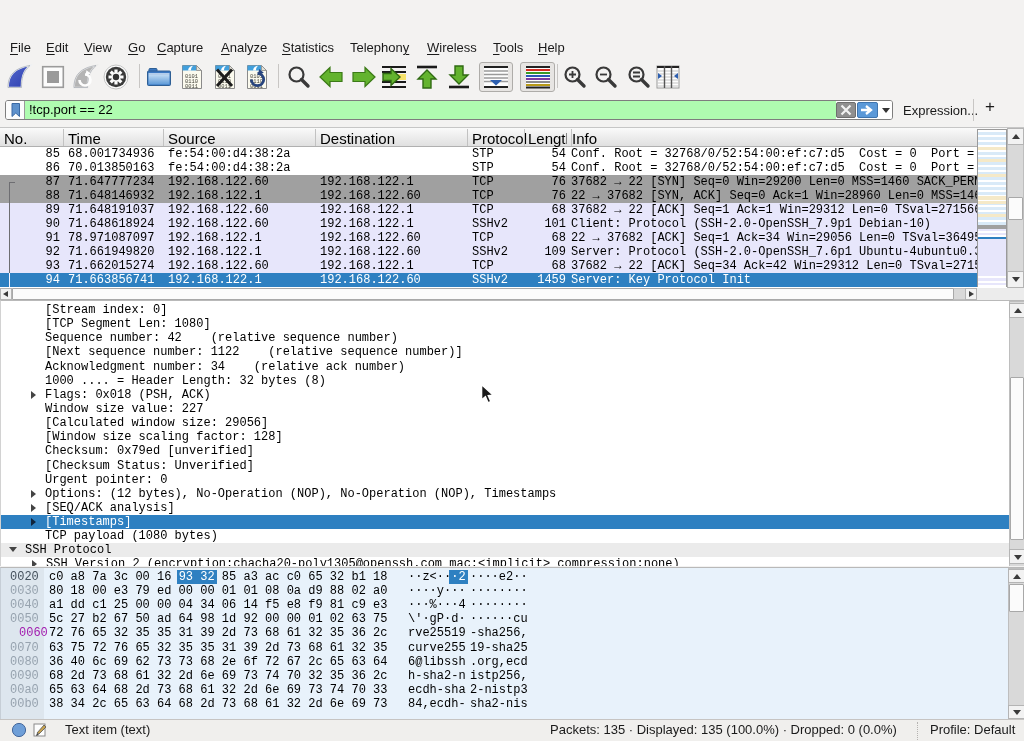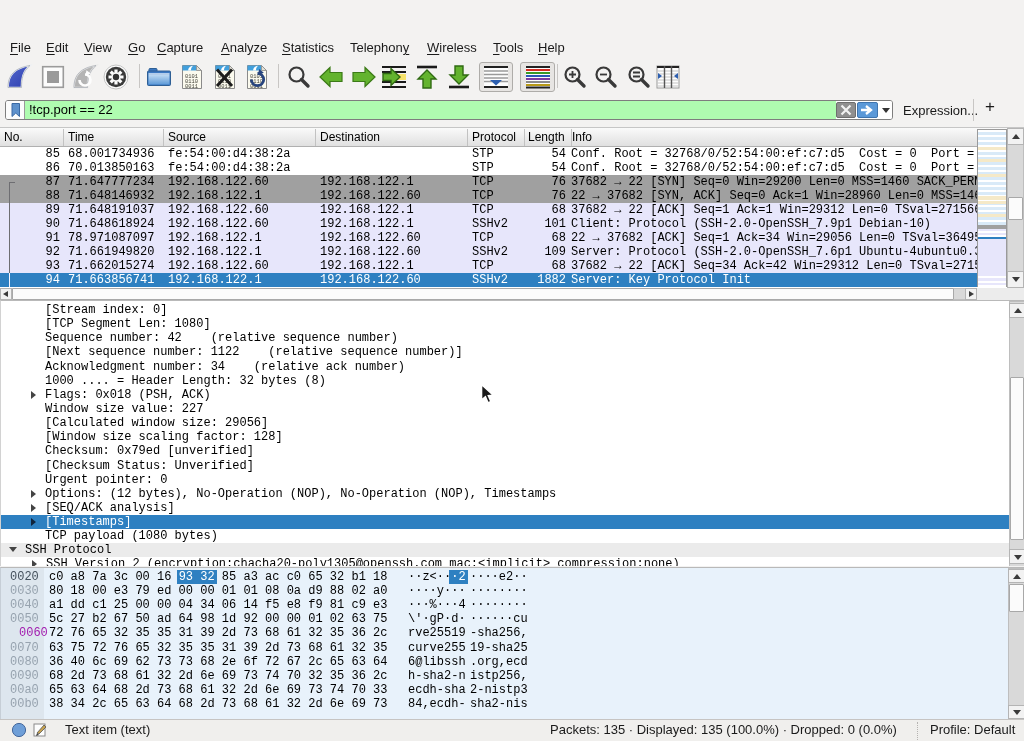--- a/index.html
+++ b/index.html
@@ -28,21 +28,21 @@
 #ffield{position:absolute;left:5px;top:6px;width:888px;height:20px;background:#ffffff;
  border:1px solid #7e7e7e;border-radius:3px;overflow:hidden;}
 #fbook{position:absolute;left:0;top:0;width:19px;height:18px;background:#fcfcfc;border-right:1px solid #9a9a9a;}
 #ftext{position:absolute;left:23px;top:1px;font-size:13px;color:#000;}
 #fexpr{position:absolute;left:903px;top:9px;font-size:13px;color:#1a1a1a;}
 #fsep{position:absolute;left:973px;top:5px;width:1px;height:22px;background:#c8c6c4;}
 #fplus{position:absolute;left:985px;top:3px;font-size:17px;color:#1a1a1a;}
 
 #plist{left:0;top:127px;width:1024px;height:172px;background:#fff;border-top:1px solid #c6c6c6;}
 #phead{position:absolute;left:0;top:0;width:1024px;height:19px;
- background:linear-gradient(#fafafa,#e0e0e0);border-bottom:1px solid #b0b0b0;font-size:12px;color:#000;}
+ background:linear-gradient(#fafafa,#e0e0e0);border-bottom:1px solid #b0b0b0;font-size:15px;color:#000;}
 #phead span{position:absolute;top:2px;}
 #phead i{position:absolute;top:1px;width:1px;height:17px;background:#c2c2c2;font-style:normal;}
 .prow{position:absolute;left:0;width:977px;height:14px;overflow:hidden;}
 .prow span{position:absolute;top:0;}
 .pn{width:60px;text-align:right;left:0;}
 .pln{width:60px;text-align:right;left:506px;}
 
 .sbtn{position:absolute;background:#f2f2f2;border:1px solid #b4b4b4;}
 .strough{position:absolute;background:#d9d9d9;border:1px solid #bebebe;}
 .sthumb{position:absolute;background:#fbfbfb;border:1px solid #a8a8a8;border-radius:1px;}
@@ -274,21 +274,21 @@
 <div id="prows" class="mono">
 <div class="prow" style="top:19px;background:#fff"><span class="pn">85</span><span style="left:68px">68.001734936</span><span style="left:168px">fe:54:00:d4:38:2a</span><span style="left:472px">STP</span><span class="pln">54</span><span style="left:571px">Conf. Root = 32768/0/52:54:00:ef:c7:d5  Cost = 0  Port = 0x8005</span></div>
 <div class="prow" style="top:33px;background:#fff"><span class="pn">86</span><span style="left:68px">70.013850163</span><span style="left:168px">fe:54:00:d4:38:2a</span><span style="left:472px">STP</span><span class="pln">54</span><span style="left:571px">Conf. Root = 32768/0/52:54:00:ef:c7:d5  Cost = 0  Port = 0x8005</span></div>
 <div class="prow" style="top:47px;background:#a0a0a0"><span class="pn">87</span><span style="left:68px">71.647777234</span><span style="left:168px">192.168.122.60</span><span style="left:320px">192.168.122.1</span><span style="left:472px">TCP</span><span class="pln">76</span><span style="left:571px">37682 → 22 [SYN] Seq=0 Win=29200 Len=0 MSS=1460 SACK_PERM=1 TSval=2715660498</span></div>
 <div class="prow" style="top:61px;background:#a0a0a0"><span class="pn">88</span><span style="left:68px">71.648146932</span><span style="left:168px">192.168.122.1</span><span style="left:320px">192.168.122.60</span><span style="left:472px">TCP</span><span class="pln">76</span><span style="left:571px">22 → 37682 [SYN, ACK] Seq=0 Ack=1 Win=28960 Len=0 MSS=1460 SACK_PERM=1 TSv</span></div>
 <div class="prow" style="top:75px;background:#e7e6fb"><span class="pn">89</span><span style="left:68px">71.648191037</span><span style="left:168px">192.168.122.60</span><span style="left:320px">192.168.122.1</span><span style="left:472px">TCP</span><span class="pln">68</span><span style="left:571px">37682 → 22 [ACK] Seq=1 Ack=1 Win=29312 Len=0 TSval=2715660911 TSecr=36495</span></div>
 <div class="prow" style="top:89px;background:#e7e6fb"><span class="pn">90</span><span style="left:68px">71.648618924</span><span style="left:168px">192.168.122.60</span><span style="left:320px">192.168.122.1</span><span style="left:472px">SSHv2</span><span class="pln">101</span><span style="left:571px">Client: Protocol (SSH-2.0-OpenSSH_7.9p1 Debian-10)</span></div>
 <div class="prow" style="top:103px;background:#e7e6fb"><span class="pn">91</span><span style="left:68px">78.971087097</span><span style="left:168px">192.168.122.1</span><span style="left:320px">192.168.122.60</span><span style="left:472px">TCP</span><span class="pln">68</span><span style="left:571px">22 → 37682 [ACK] Seq=1 Ack=34 Win=29056 Len=0 TSval=3649597695 TSecr=2715</span></div>
 <div class="prow" style="top:117px;background:#e7e6fb"><span class="pn">92</span><span style="left:68px">71.661949820</span><span style="left:168px">192.168.122.1</span><span style="left:320px">192.168.122.60</span><span style="left:472px">SSHv2</span><span class="pln">109</span><span style="left:571px">Server: Protocol (SSH-2.0-OpenSSH_7.6p1 Ubuntu-4ubuntu0.3)</span></div>
 <div class="prow" style="top:131px;background:#e7e6fb"><span class="pn">93</span><span style="left:68px">71.662015274</span><span style="left:168px">192.168.122.60</span><span style="left:320px">192.168.122.1</span><span style="left:472px">TCP</span><span class="pln">68</span><span style="left:571px">37682 → 22 [ACK] Seq=34 Ack=42 Win=29312 Len=0 TSval=2715660925 TSecr=364</span></div>
-<div class="prow" style="top:145px;background:#2e80c1;color:#fff"><span class="pn">94</span><span style="left:68px">71.663856741</span><span style="left:168px">192.168.122.1</span><span style="left:320px">192.168.122.60</span><span style="left:472px">SSHv2</span><span class="pln">1882</span><span style="left:571px">Server: Key Protocol Init</span></div>
+<div class="prow" style="top:145px;background:#2e80c1;color:#fff"><span class="pn">94</span><span style="left:68px">71.663856741</span><span style="left:168px">192.168.122.1</span><span style="left:320px">192.168.122.60</span><span style="left:472px">SSHv2</span><span class="pln">1459</span><span style="left:571px">Server: Key Protocol Init</span></div>
 <div class="abs" style="left:9px;top:54px;width:1px;height:91px;background:#6e6e72"></div>
 <div class="abs" style="left:9px;top:54px;width:6px;height:1px;background:#6e6e72"></div>
 <div class="abs" style="left:9px;top:145px;width:1px;height:14px;background:#f4f4ff"></div>
 </div>
 
 <div class="abs" style="left:977px;top:1px;width:30px;height:158px;border:1px solid #9a9a9a;background:repeating-linear-gradient(180deg,#ffffff 0 2px,#d9eaf8 2px 5px)">
 <div class="abs" style="left:0;top:17px;width:28px;height:3px;background:#f5e9c8"></div>
 <div class="abs" style="left:0;top:29px;width:28px;height:3px;background:#f5e9c8"></div>
 <div class="abs" style="left:0;top:44px;width:28px;height:3px;background:#f5e9c8"></div>
 <div class="abs" style="left:0;top:66px;width:28px;height:4px;background:#f5e9c8"></div>

